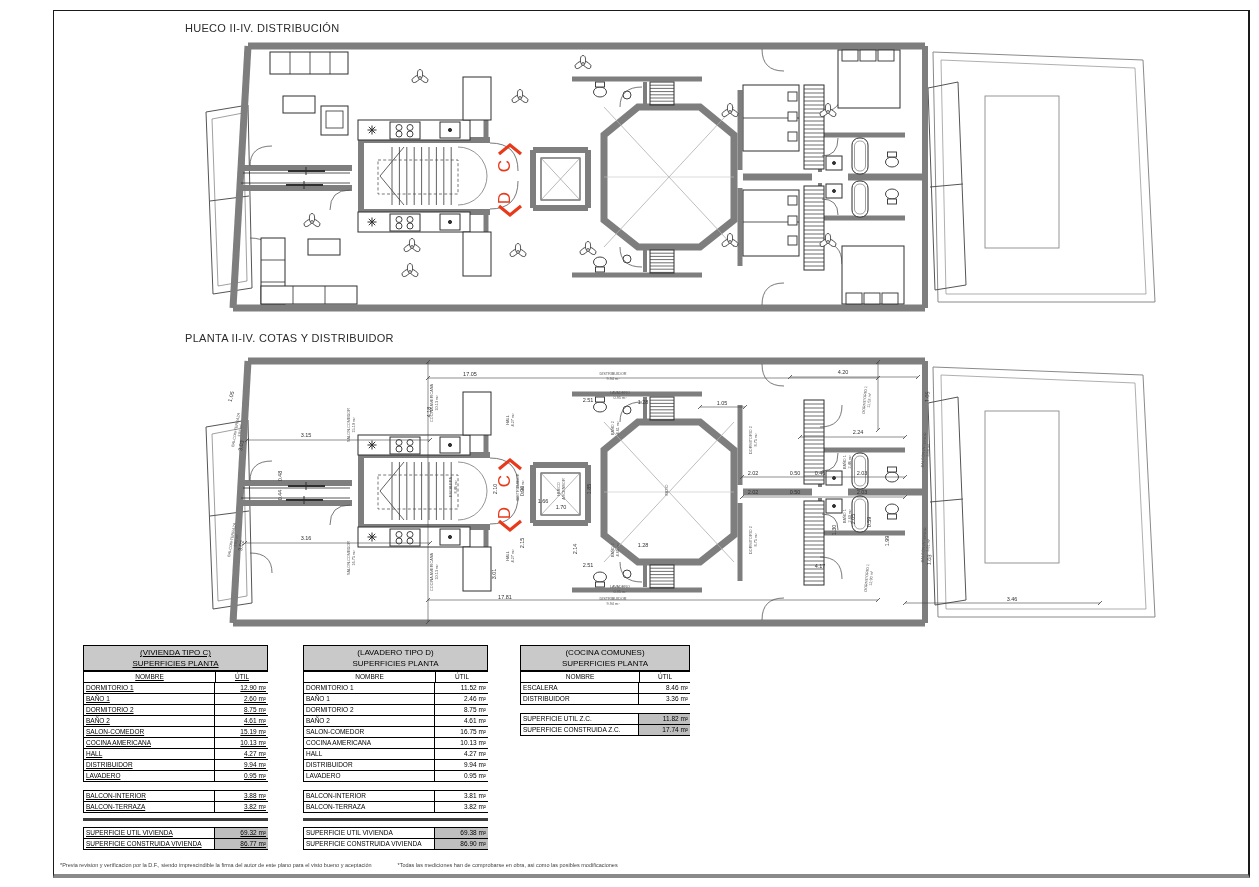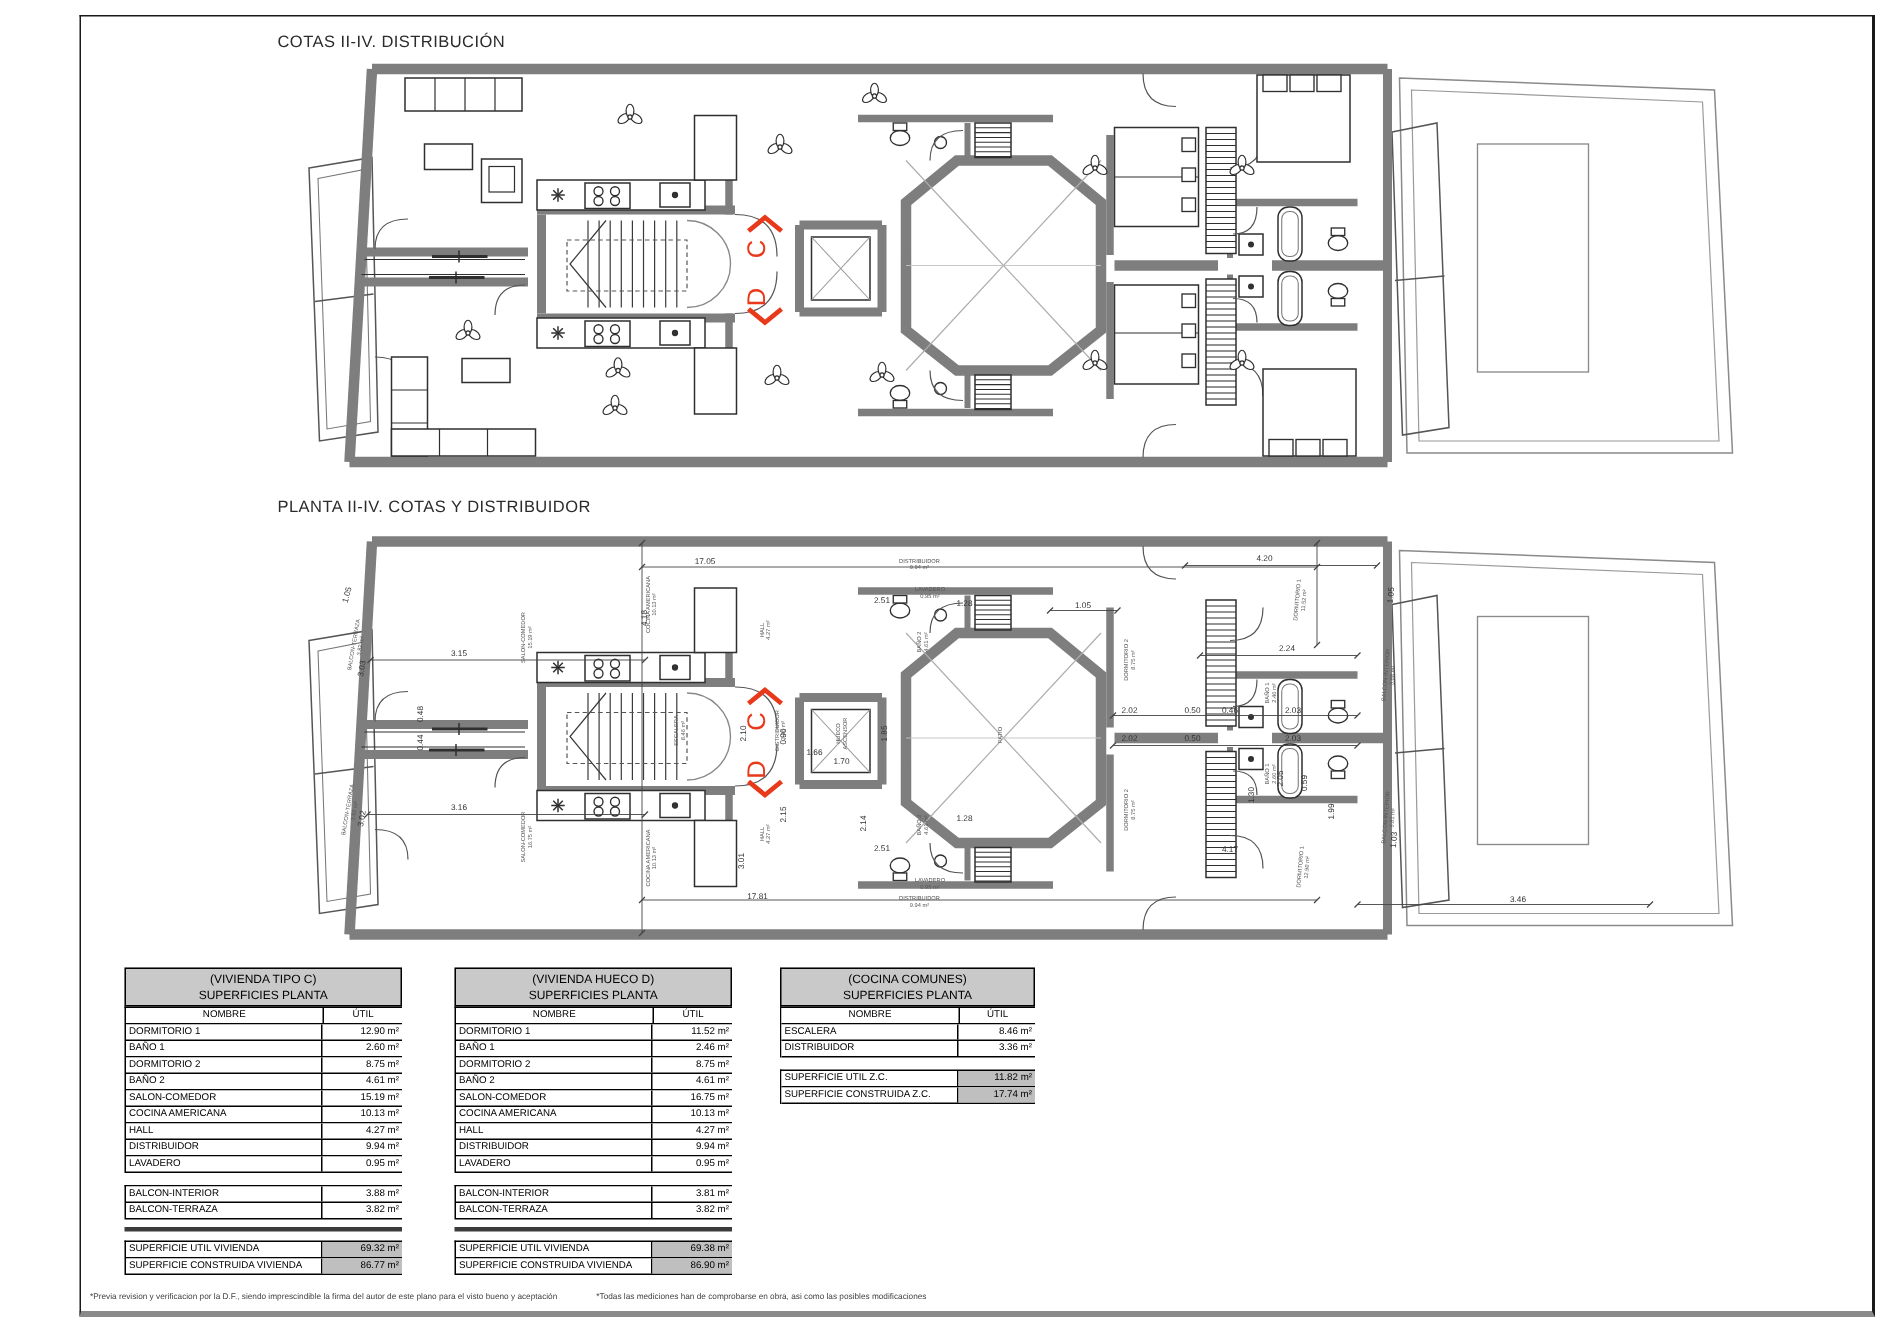--- a/index.html
+++ b/index.html
@@ -28,21 +28,21 @@
   .trule{height:2.5px;background:#3c3c3c;margin:5px 0 6px 0;}
   #footer-notes{position:absolute;left:60px;top:862px;width:1100px;font-size:5.5px;color:#3f3f3f;}
   #footer-notes span{margin-right:26px;}
 </style>
 </head>
 <body>
 
 <div id="stage">
   <div id="sheet"></div>
 
-  <div id="plan1-title" class="plan-title">COTAS II-IV. DISTRIBUCIÓN</div>
+  <div id="plan1-title" class="plan-title">HUECO II-IV. DISTRIBUCIÓN</div>
   <div id="plan2-title" class="plan-title">PLANTA II-IV. COTAS Y DISTRIBUIDOR</div>
 
   <svg id="plan1-svg" viewBox="190 36 985 290">
       <g>
         <g>
           <path d="M 933 52 L 1143 60 L 1155 302 L 938 302 Z" stroke="#8a8a8a" stroke-width="1" fill="none"></path>
           <path d="M 941 60 L 1135 68 L 1146 294 L 946 294 Z" stroke="#9a9a9a" stroke-width="0.8" fill="none"></path>
           <rect x="985" y="96" width="74" height="152" stroke="#8a8a8a" stroke-width="0.9" fill="none"></rect>
         </g>
         <g>
@@ -695,21 +695,21 @@
           <text x="925" y="450" font-size="3.8" fill="#555" text-anchor="middle" font-family="&quot;Liberation Sans&quot;,sans-serif" transform="rotate(-85 925 450) translate(0 4.5)">3.88 m²</text>
         </g>
         <g>
           <text x="925" y="545" font-size="3.8" fill="#555" text-anchor="middle" font-family="&quot;Liberation Sans&quot;,sans-serif" transform="rotate(-85 925 545)">BALCON-INTERIOR</text>
           <text x="925" y="545" font-size="3.8" fill="#555" text-anchor="middle" font-family="&quot;Liberation Sans&quot;,sans-serif" transform="rotate(-85 925 545) translate(0 4.5)">3.81 m²</text>
         </g>
       </g>
     </svg>
 
   <div id="tables">
-      <div class="tbl" style="left: 83px; top: 645px; width: 185px;">
+      <div class="tbl" style="left: 83px; top: 645px; width: 185px; text-decoration: underline;">
         <div class="tbl-title">
           <div>(VIVIENDA TIPO C)</div>
           <div>SUPERFICIES PLANTA</div>
         </div>
         <div class="tgroup">
           <div class="trow">
             <div class="tc hdr" style="width: 131px;">NOMBRE</div>
             <div class="tc hdr" style="width: 52px; border-right: none;">ÚTIL</div>
           </div>
           <div class="trow">
@@ -767,21 +767,21 @@
             <div class="tc val gray" style="width: 52px; border-right: none;">69.32 m²</div>
           </div>
           <div class="trow">
             <div class="tc lbl" style="width: 131px;">SUPERFICIE CONSTRUIDA VIVIENDA</div>
             <div class="tc val gray" style="width: 52px; border-right: none;">86.77 m²</div>
           </div>
         </div>
       </div>
       <div class="tbl" style="left: 303px; top: 645px; width: 185px;">
         <div class="tbl-title">
-          <div>(VIVIENDA HUECO D)</div>
+          <div>(LAVADERO TIPO D)</div>
           <div>SUPERFICIES PLANTA</div>
         </div>
         <div class="tgroup">
           <div class="trow">
             <div class="tc hdr" style="width: 131px;">NOMBRE</div>
             <div class="tc hdr" style="width: 52px; border-right: none;">ÚTIL</div>
           </div>
           <div class="trow">
             <div class="tc lbl" style="width: 131px;">DORMITORIO 1</div>
             <div class="tc val" style="width: 52px; border-right: none;">11.52 m²</div>

